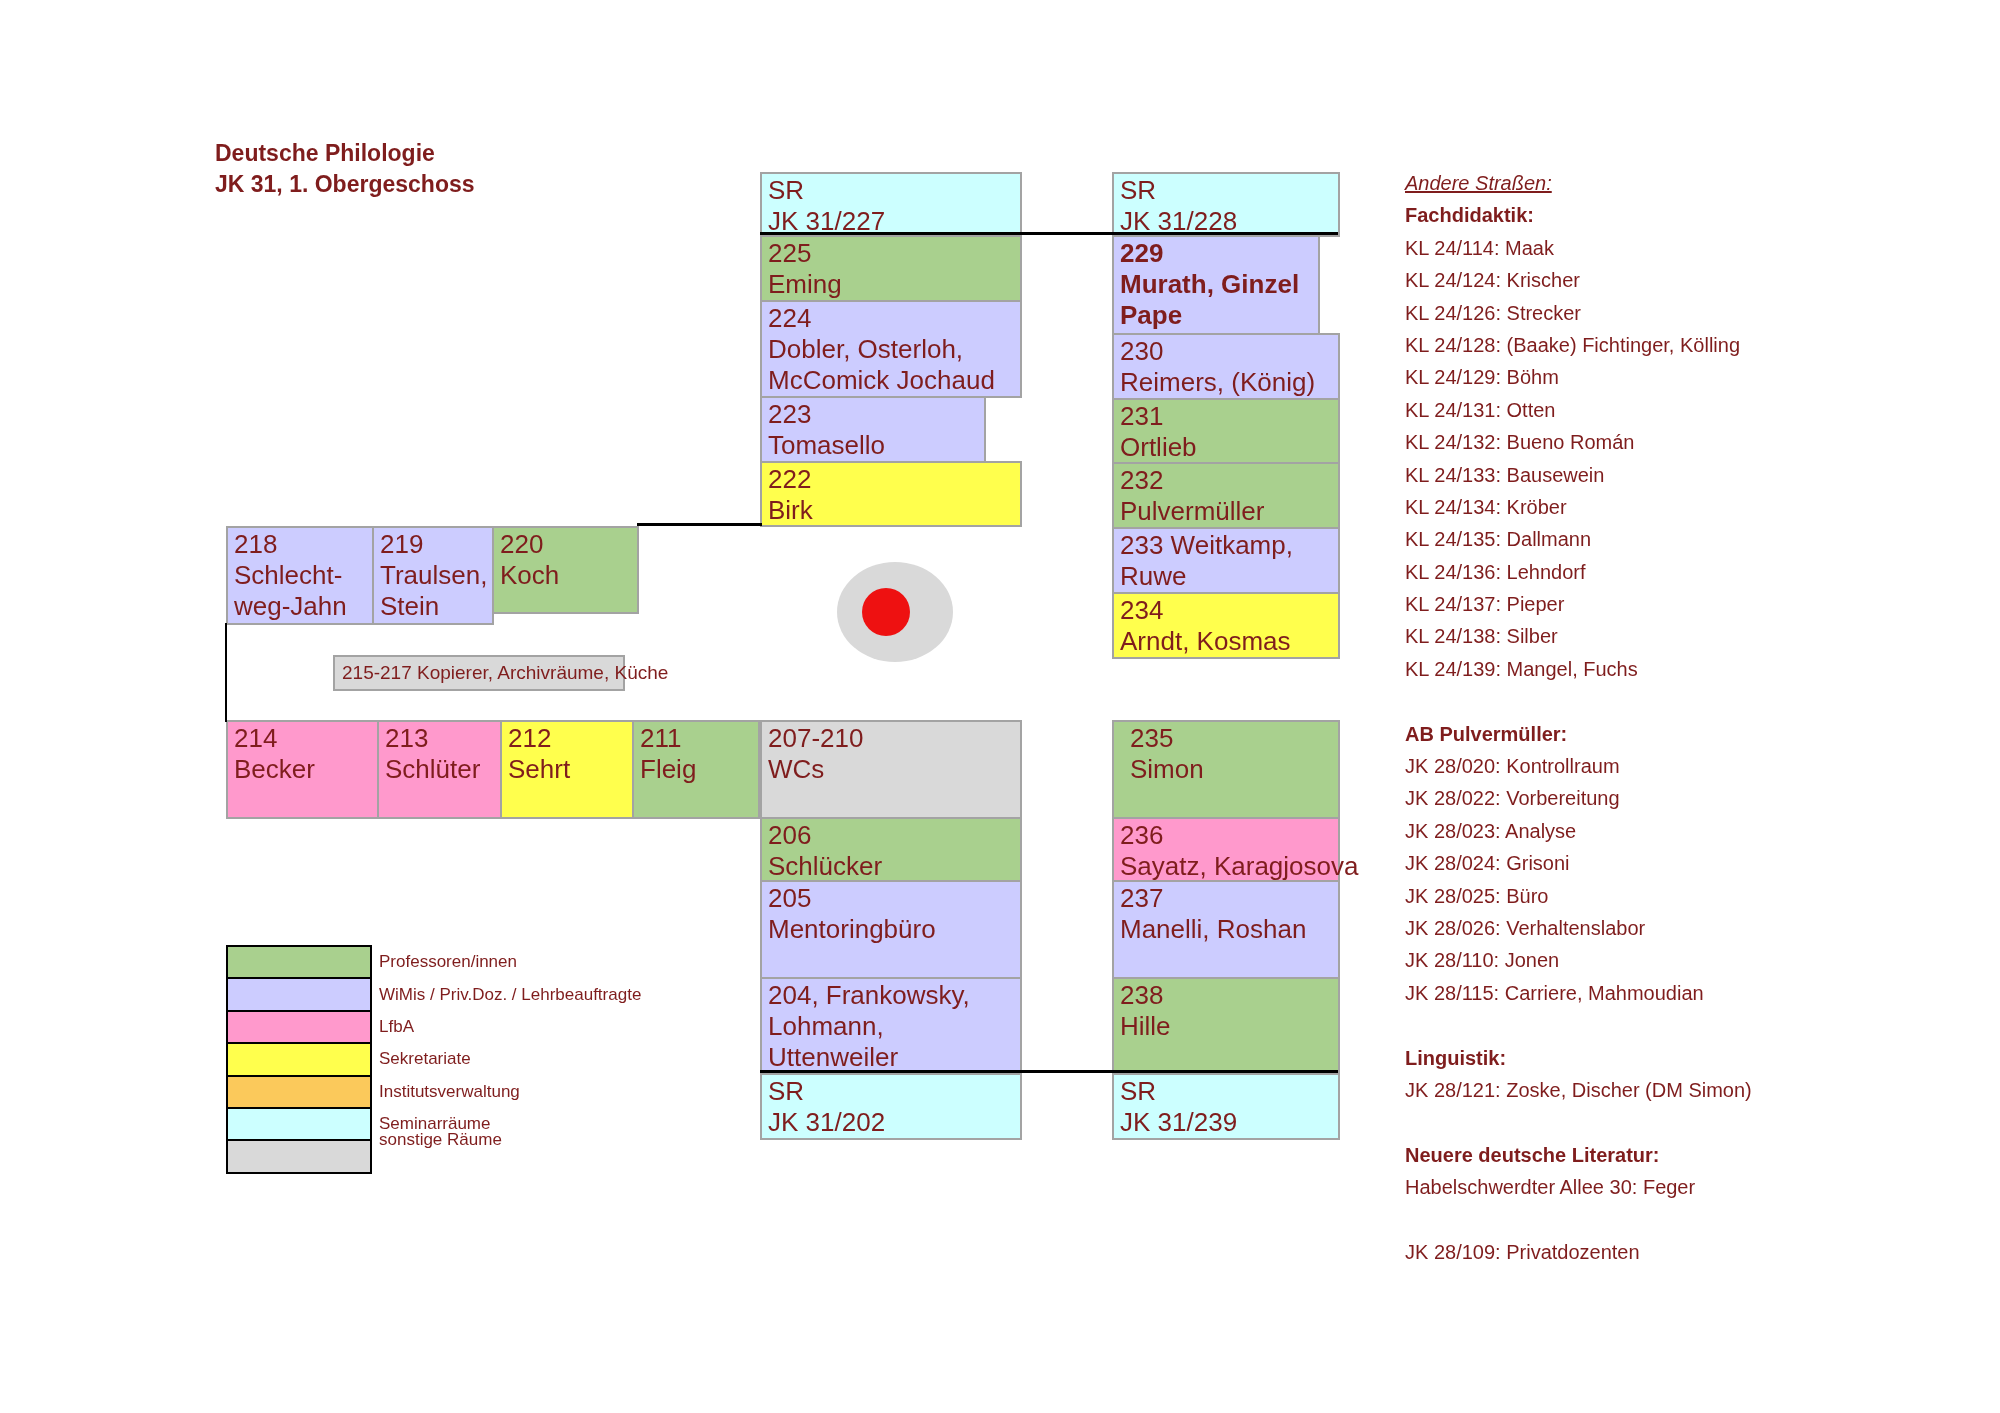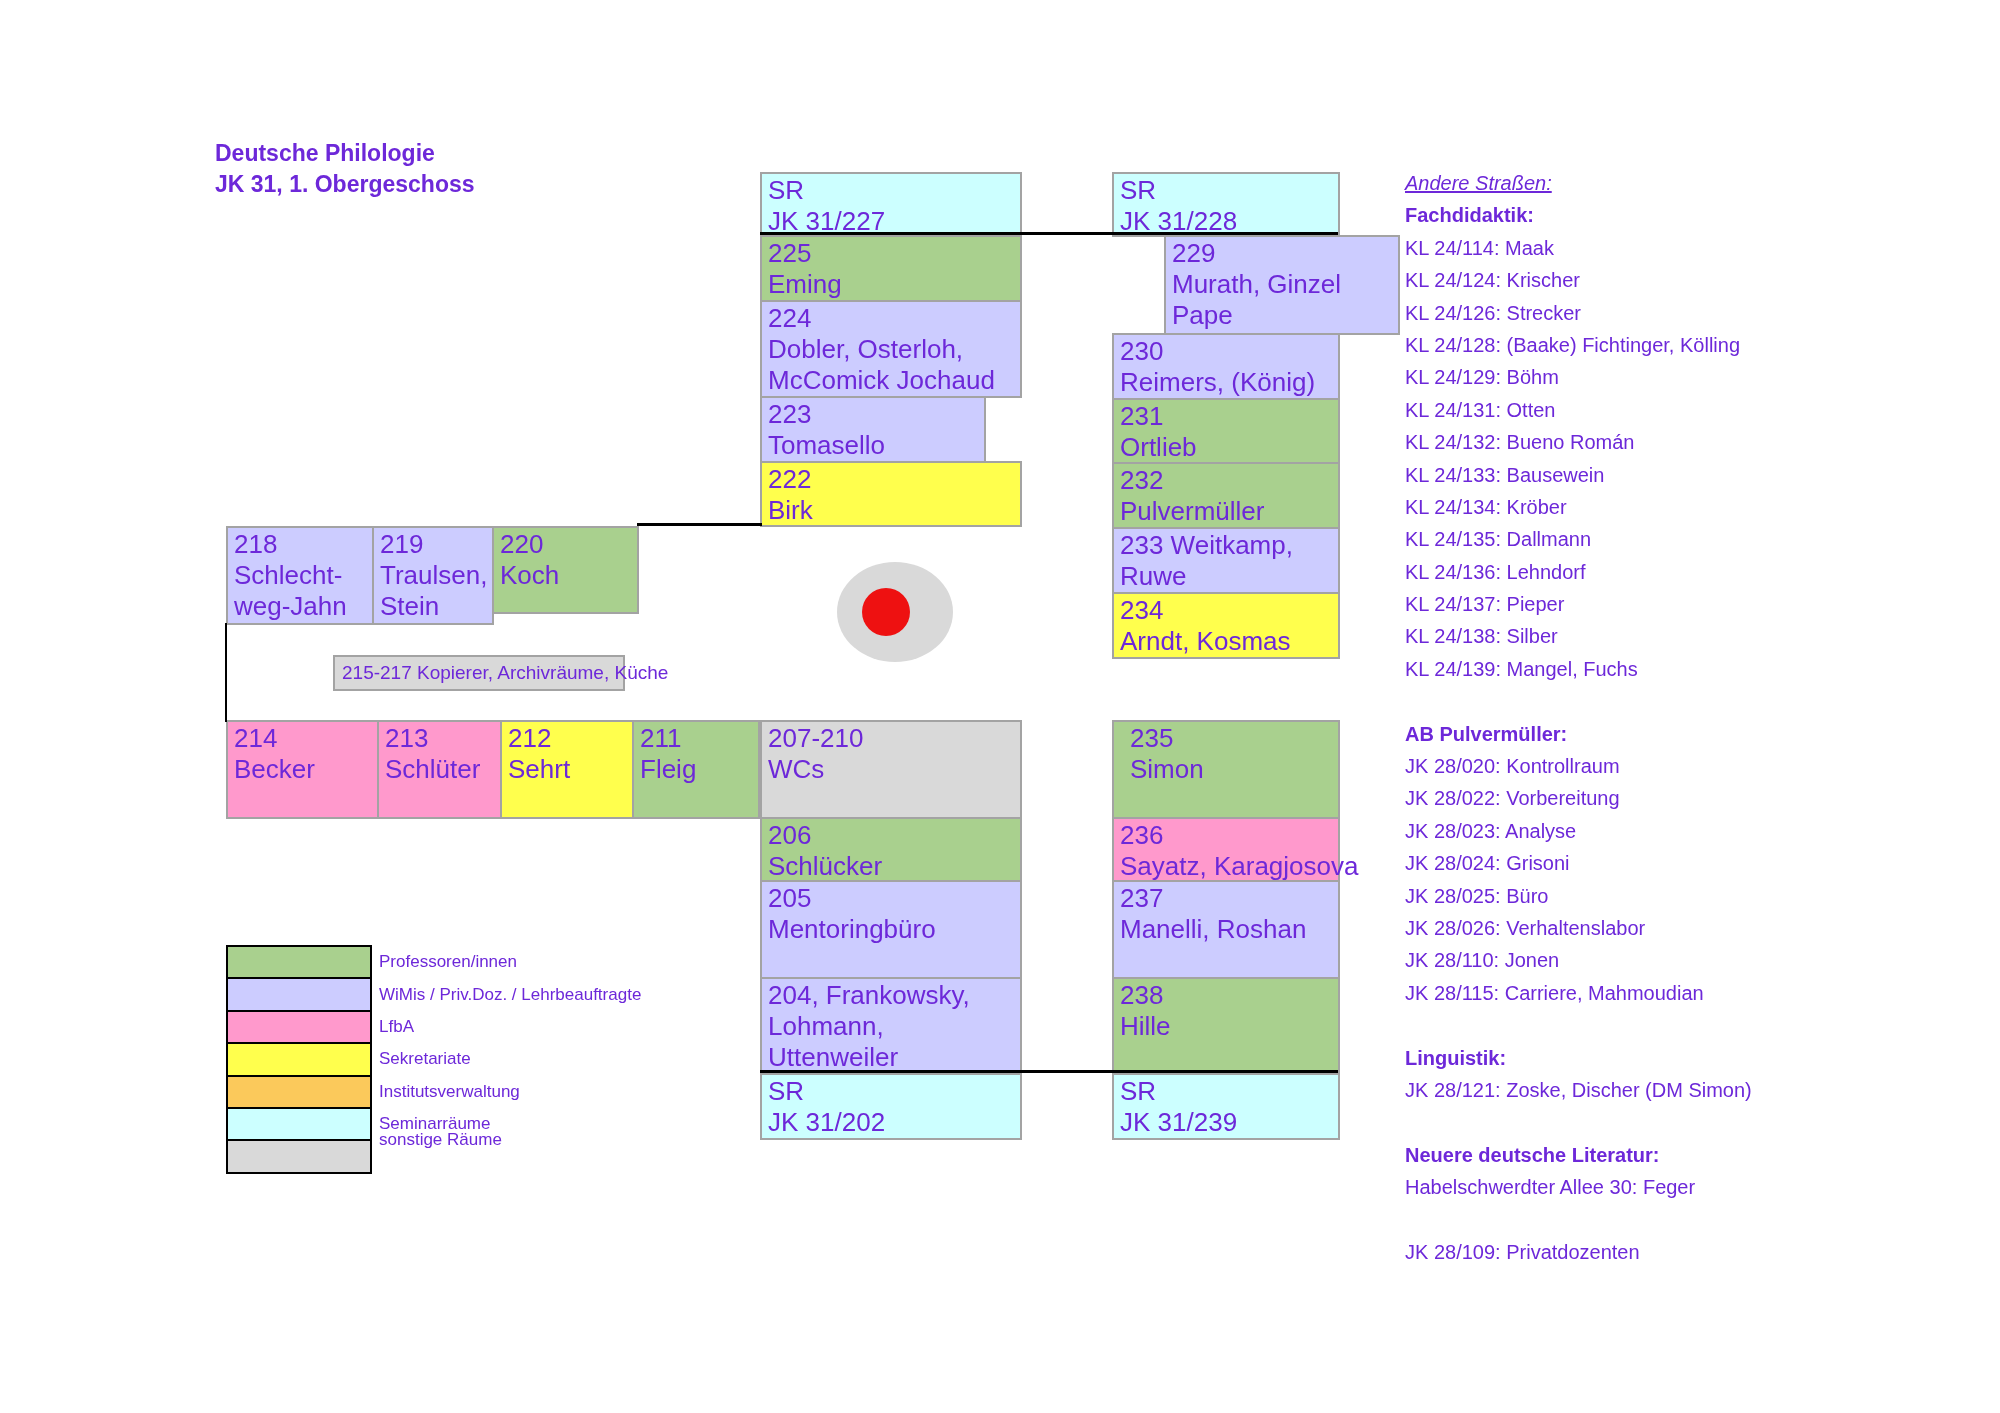--- a/index.html
+++ b/index.html
@@ -1,17 +1,17 @@
 <!DOCTYPE html>
 <html><head>
 <meta charset="utf-8">
 <style>
   html,body{margin:0;padding:0;background:#fff}
   #canvas{position:relative;width:2000px;height:1413px;background:#ffffff;
-          font-family:"Liberation Sans",sans-serif;color:#6d28d9;overflow:hidden}
+          font-family:"Liberation Sans",sans-serif;color:#7f1d1d;overflow:hidden}
   .title{position:absolute;left:215px;top:138px;font-weight:bold;font-size:23px;line-height:31px}
   .room{position:absolute;border:2px solid #a3a3a3;box-sizing:border-box;
         font-size:26px;line-height:31px;padding:1px 2px 0 6px;overflow:visible}
   .room.small{font-size:19px;line-height:31px;padding:0 8px 0 7px}
   .rline{white-space:nowrap}
   .connector{position:absolute;background:#000}
   .marker-ellipse{position:absolute;left:837px;top:562px;width:116px;height:100px;
                   border-radius:50%;background:#d9d9d9}
   .marker-dot{position:absolute;left:862px;top:588px;width:48px;height:48px;
               border-radius:50%;background:#ee1111}
@@ -51,21 +51,21 @@
         <div class="rline">Tomasello</div>
       </div>
       <div class="room" style="left: 760px; top: 461px; width: 262px; height: 66px; background: rgb(255, 255, 77);">
         <div class="rline">222</div>
         <div class="rline">Birk</div>
       </div>
       <div class="room" style="left: 1112px; top: 172px; width: 228px; height: 65px; background: rgb(204, 255, 255);">
         <div class="rline">SR</div>
         <div class="rline">JK 31/228</div>
       </div>
-      <div class="room" style="left: 1164px; top: 235px; width: 236px; height: 100px; background: rgb(204, 204, 255);">
+      <div class="room" style="left: 1112px; top: 235px; width: 208px; height: 100px; background: rgb(204, 204, 255); font-weight: bold;">
         <div class="rline">229</div>
         <div class="rline">Murath, Ginzel</div>
         <div class="rline">Pape</div>
       </div>
       <div class="room" style="left: 1112px; top: 333px; width: 228px; height: 67px; background: rgb(204, 204, 255);">
         <div class="rline">230</div>
         <div class="rline">Reimers, (König)</div>
       </div>
       <div class="room" style="left: 1112px; top: 398px; width: 228px; height: 66px; background: rgb(169, 208, 142);">
         <div class="rline">231</div>

